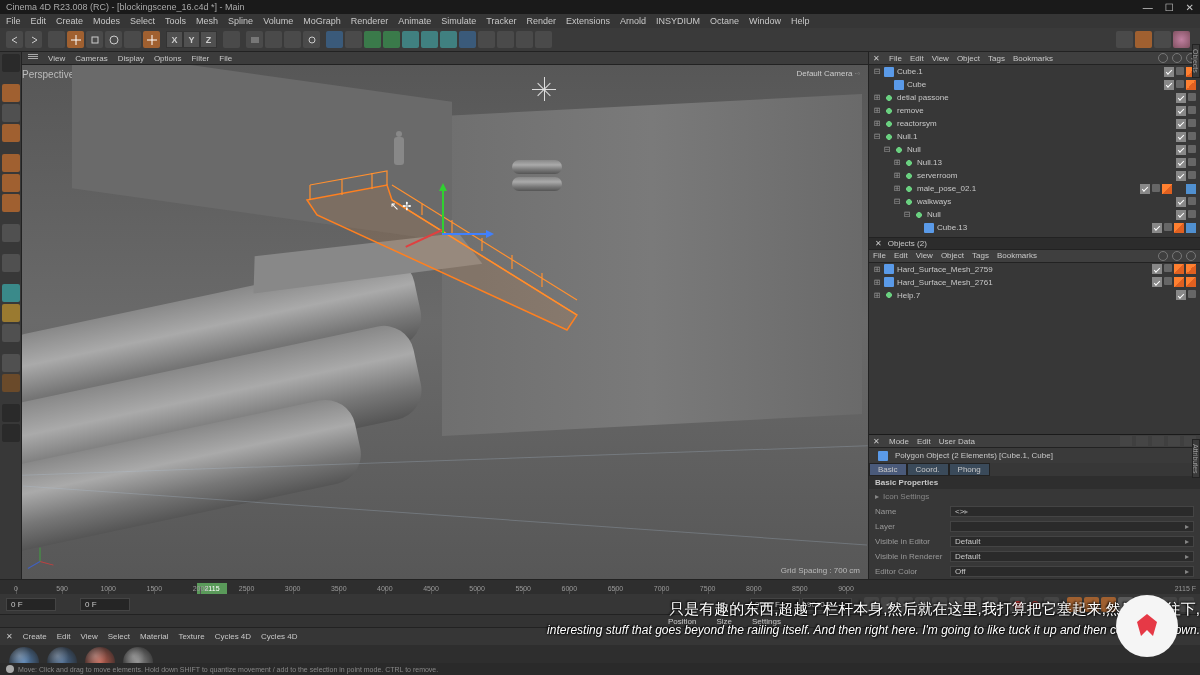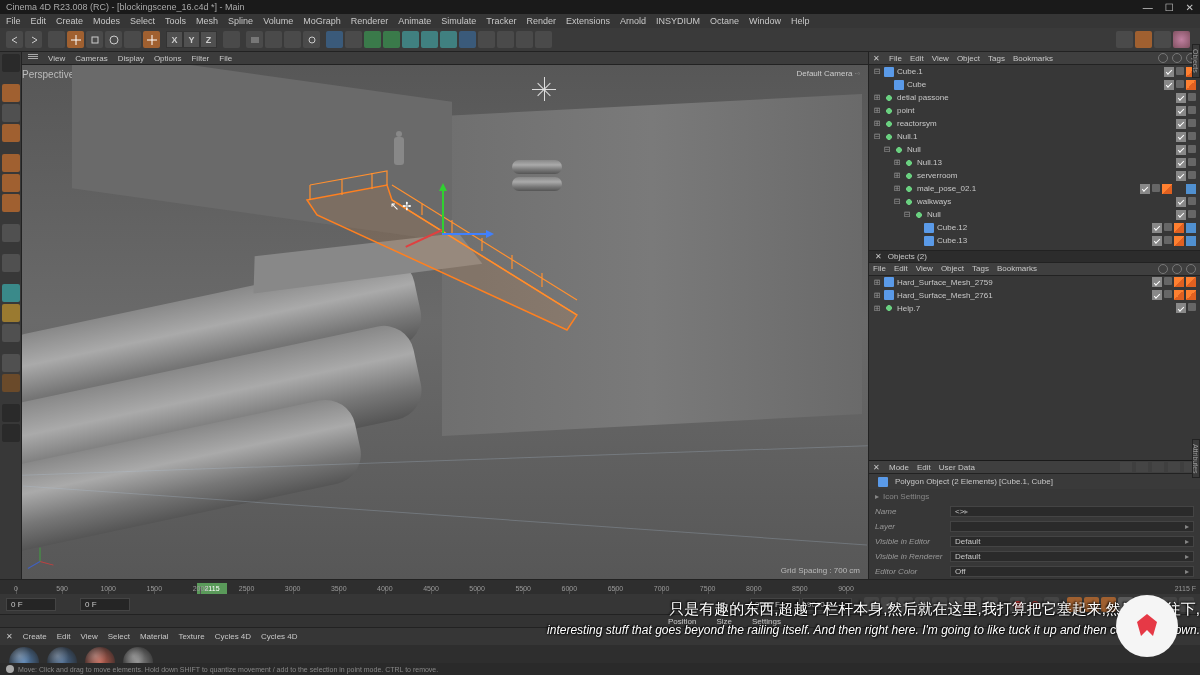--- a/index.html
+++ b/index.html
@@ -93,21 +93,21 @@
 
 .panel-sep-label { height: 13px; background: #2c2c2c; display:flex; align-items:center; padding: 0 6px; font-size: 8px; border-top:1px solid #222; border-bottom: 1px solid #222; }
 
 .attr-section { background: #373737; }
 .attr-obj-header { height: 15px; display:flex; align-items:center; padding:0 6px; gap:4px; font-size:8px; background:#3a3a3a; }
 .attr-tabs { display:flex; height:13px; font-size:8px; }
 .attr-tab { padding: 0 8px; background:#3a4a5a; border:1px solid #222; display:flex; align-items:center; }
 .attr-tab.active { background:#4a5a7a; }
 .attr-group-title { height: 13px; background:#2e2e2e; padding:0 6px; display:flex; align-items:center; font-size:8px; font-weight:bold; }
 .attr-row { display:flex; align-items:center; height:15px; padding:0 6px; font-size:8px; }
-.attr-label { width: 75px; color:#999;font-style:italic; }
+.attr-label { width: 75px; color:#999; }
 .attr-value { flex:1; background:#2a2a2a; border:1px solid #444; padding:1px 4px; height: 11px; display:flex; align-items:center; }
 .attr-arrow { margin-left:auto; color:#888; }
 .attr-nav { display:flex; gap:4px; margin-left:auto; }
 .attr-nav-btn { width:12px; height:10px; background:#454545; }
 
 .timeline-area { height: 35px; background: #333; border-top: 1px solid #222; }
 .timeline-ruler { height: 14px; background: #2e2e2e; position: relative; display:flex; align-items:flex-end; padding:0 16px; }
 .tick { position:absolute; bottom:0; width:1px; height:7px; background:#555; }
 .tick-label { position:absolute; bottom:2px; font-size:7px; color:#999; transform:translateX(-50%); }
 .playhead { position:absolute; bottom:0; width:30px; height:11px; background:#5a9a5a; font-size:7px; color:#fff; display:flex; align-items:center; justify-content:center; }
@@ -394,21 +394,21 @@
           <div class="obj-icon null"></div>
           <span class="obj-name">detial passone</span>
           <div class="obj-tags">
             <div class="obj-tag check2"></div>
             <div class="obj-dot gy"></div>
           </div>
         </div>
         <div class="obj-row" style="padding-left: 4px;">
           <span class="obj-expand">⊞</span>
           <div class="obj-icon null"></div>
-          <span class="obj-name">point</span>
+          <span class="obj-name">remove</span>
           <div class="obj-tags">
             <div class="obj-tag check2"></div>
             <div class="obj-dot gy"></div>
           </div>
         </div>
         <div class="obj-row" style="padding-left: 4px;">
           <span class="obj-expand">⊞</span>
           <div class="obj-icon null"></div>
           <span class="obj-name">reactorsym</span>
           <div class="obj-tags">
@@ -473,31 +473,20 @@
             <div class="obj-dot gy"></div>
           </div>
         </div>
         <div class="obj-row" style="padding-left: 34px;">
           <span class="obj-expand">⊟</span>
           <div class="obj-icon null"></div>
           <span class="obj-name">Null</span>
           <div class="obj-tags">
             <div class="obj-tag check2"></div>
             <div class="obj-dot gy"></div>
-          </div>
-        </div>
-        <div class="obj-row" style="padding-left: 44px;">
-          <span class="obj-expand"></span>
-          <div class="obj-icon cube"></div>
-          <span class="obj-name">Cube.12</span>
-          <div class="obj-tags">
-            <div class="obj-tag check2"></div>
-            <div class="obj-dot gy"></div>
-            <div class="obj-tag orange"></div>
-            <div class="obj-tag blue"></div>
           </div>
         </div>
         <div class="obj-row" style="padding-left: 44px;">
           <span class="obj-expand"></span>
           <div class="obj-icon cube"></div>
           <span class="obj-name">Cube.13</span>
           <div class="obj-tags">
             <div class="obj-tag check2"></div>
             <div class="obj-dot gy"></div>
             <div class="obj-tag orange"></div>
@@ -568,20 +557,26 @@
             <div class="attr-nav-btn"></div>
             <div class="attr-nav-btn"></div>
             <div class="attr-nav-btn"></div>
             <div class="attr-nav-btn"></div>
           </div>
         </div>
       <div class="attr-obj-header">
         <div class="obj-icon cube"></div>
         <span>Polygon Object (2 Elements) [Cube.1, Cube]</span>
       </div>
+      <div class="attr-tabs" id="attrtabs">
+          <div class="attr-tab active">Basic</div>
+          <div class="attr-tab">Coord.</div>
+          <div class="attr-tab">Phong</div>
+        </div>
+      <div class="attr-group-title">Basic Properties</div>
       <div class="attr-row" style="color:#888;">▸ <span style="margin-left:4px;">Icon Settings</span></div>
       <div id="attrrows">
           <div class="attr-row">
             <span class="attr-label">Name</span>
             <div class="attr-value">&lt;<multiple values="">&gt;<span class="attr-arrow">▸</span></multiple></div>
           </div>
           <div class="attr-row">
             <span class="attr-label">Layer</span>
             <div class="attr-value">
               <span class="attr-arrow">▸</span>

